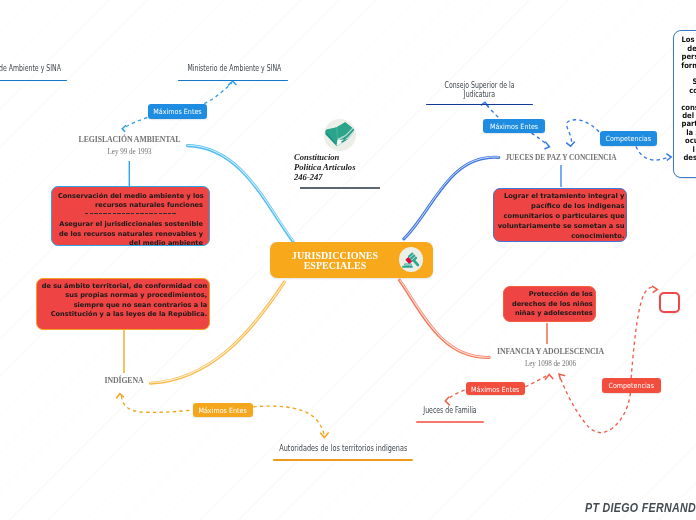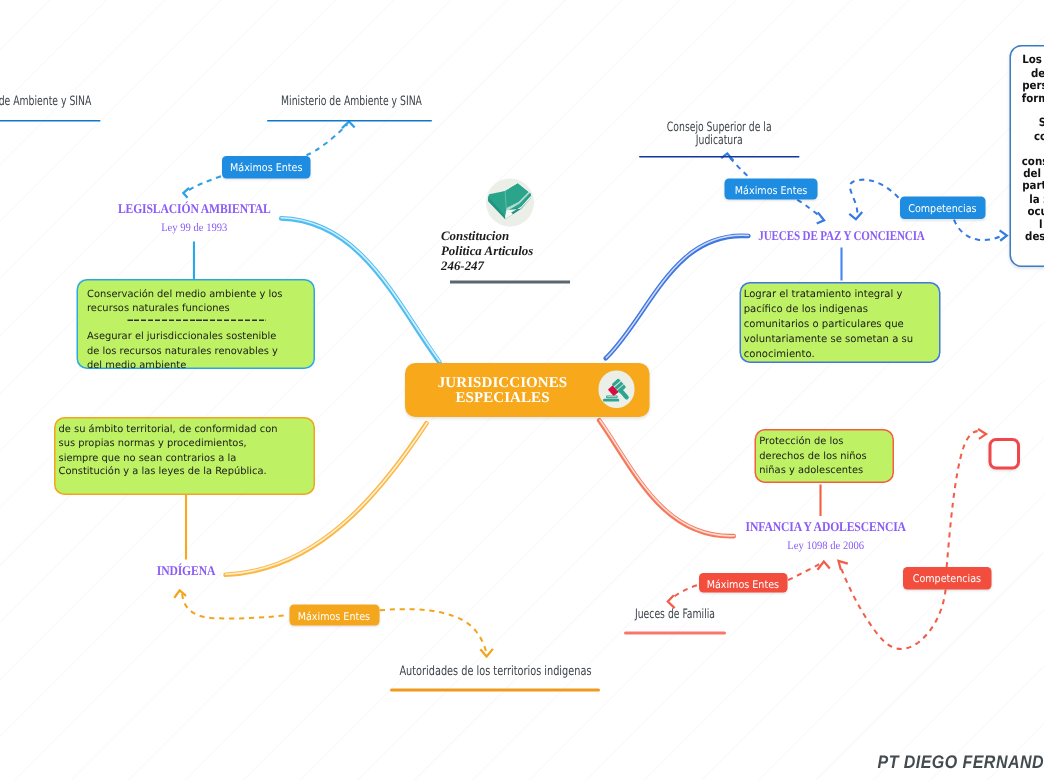--- a/index.html
+++ b/index.html
@@ -32,32 +32,32 @@
     font-weight:700;font-size:10px;letter-spacing:.05px;line-height:9.8px;
     padding-top:9.3px;
   }
   #center-icon-wrap{position:absolute;left:128.75px;top:5.3px;width:24.4px;height:24.4px;display:flex;align-items:center;justify-content:center;}
   .icon-circle{width:24.4px;height:24.4px;border-radius:50%;background:#eceee8;display:flex;align-items:center;justify-content:center;}
 
   
   .btitle{
     position:absolute;text-align:center;white-space:nowrap;
     font-family:"Liberation Serif","DejaVu Serif",serif;
-    font-weight:700;color:#8b5cf6;
+    font-weight:700;color:#737373;
   }
   .btitle .t1{font-size:8.9px;letter-spacing:-.1px;display:block;line-height:10px;
     transform:scaleX(.875);transform-origin:50% 50%;}
   .btitle .t2{font-size:7.6px;font-weight:400;display:block;margin-top:3px;line-height:9px;
     font-family:"Liberation Serif","DejaVu Serif",serif;transform:scaleX(.93);transform-origin:50% 50%;}
 
   
   .dbox{
-    position:absolute;border:1.4px solid #2aa7e8;border-radius:7px;background:#bef264;
+    position:absolute;border:1.4px solid #2aa7e8;border-radius:7px;background:#ef4444;
     font-family:"DejaVu Sans","Liberation Sans",sans-serif;
-    font-weight:400;font-size:6.6px;line-height:9.5px;color:#1a1a1a;text-align:left;
+    font-weight:700;font-size:6.6px;line-height:9.5px;color:#1a1a1a;text-align:right;
     box-sizing:border-box;
   }
   .dbox span{display:block;white-space:nowrap;}
 
   
   .badge{
     position:absolute;border-radius:3px;color:#fff;
     font-family:"DejaVu Sans Condensed","DejaVu Sans",sans-serif;
     font-size:7.1px;line-height:15px;white-space:nowrap;text-align:center;
     box-shadow:0 1px 1.5px rgba(0,0,0,0.10);
@@ -135,21 +135,21 @@
   #d-jueces{left:492.8px;top:187.8px;width:134.7px;height:54.1px;padding:2.3px 2px 0;border-color:#3f76e0;line-height:10px;font-size:6.72px;}
   #b-jueces{left:483.3px;top:118.5px;width:61.5px;height:14px;background:#1e8ce0;box-sizing:border-box;}
   #b-comp1{left:600px;top:131px;width:56.5px;height:14.5px;background:#1e8ce0;box-sizing:border-box;}
   #l-consejo{left:423px;top:81px;width:113px;}
   #l-consejo .rule{background:#13379b;width:106.5px;margin:0 auto;}
   #l-consejo .lbl{padding-bottom:4.2px;}
 
   #t-indig{left:72px;top:375px;width:104px;}
   #d-indig{left:36px;top:277.5px;width:174.2px;height:52.4px;padding:3.4px 2px 0;border-color:#f4a31c;}
   #b-indig{left:192.6px;top:403px;width:60px;height:14px;background:#f4a71d;box-sizing:border-box;}
-  #l-autoridades{left:255px;top:443.5px;width:141px;}
+  #l-autoridades{left:268px;top:443.5px;width:141px;}
   #l-autoridades .lbl{transform:scaleX(.84);}
   #l-autoridades .rule{background:#ef9a1c;width:140.3px;margin:0 auto 0 4.5px;}
 
   #t-infan{left:469px;top:346px;width:163px;}
   #d-infan{left:503.2px;top:285.6px;width:92.6px;height:36.3px;padding:3.6px 2px 0;border-color:#f4603e;}
   #b-infan{left:465.5px;top:381.5px;width:59.5px;height:13.5px;background:#f24d3d;box-sizing:border-box;}
   #b-comp2{left:602px;top:378px;width:58.5px;height:14.5px;background:#f24d3d;box-sizing:border-box;}
   #l-jfamilia{left:416px;top:405.5px;width:68px;}
   #l-jfamilia .rule{background:#f7776a;width:67.3px;margin:0 auto;}
 </style>

